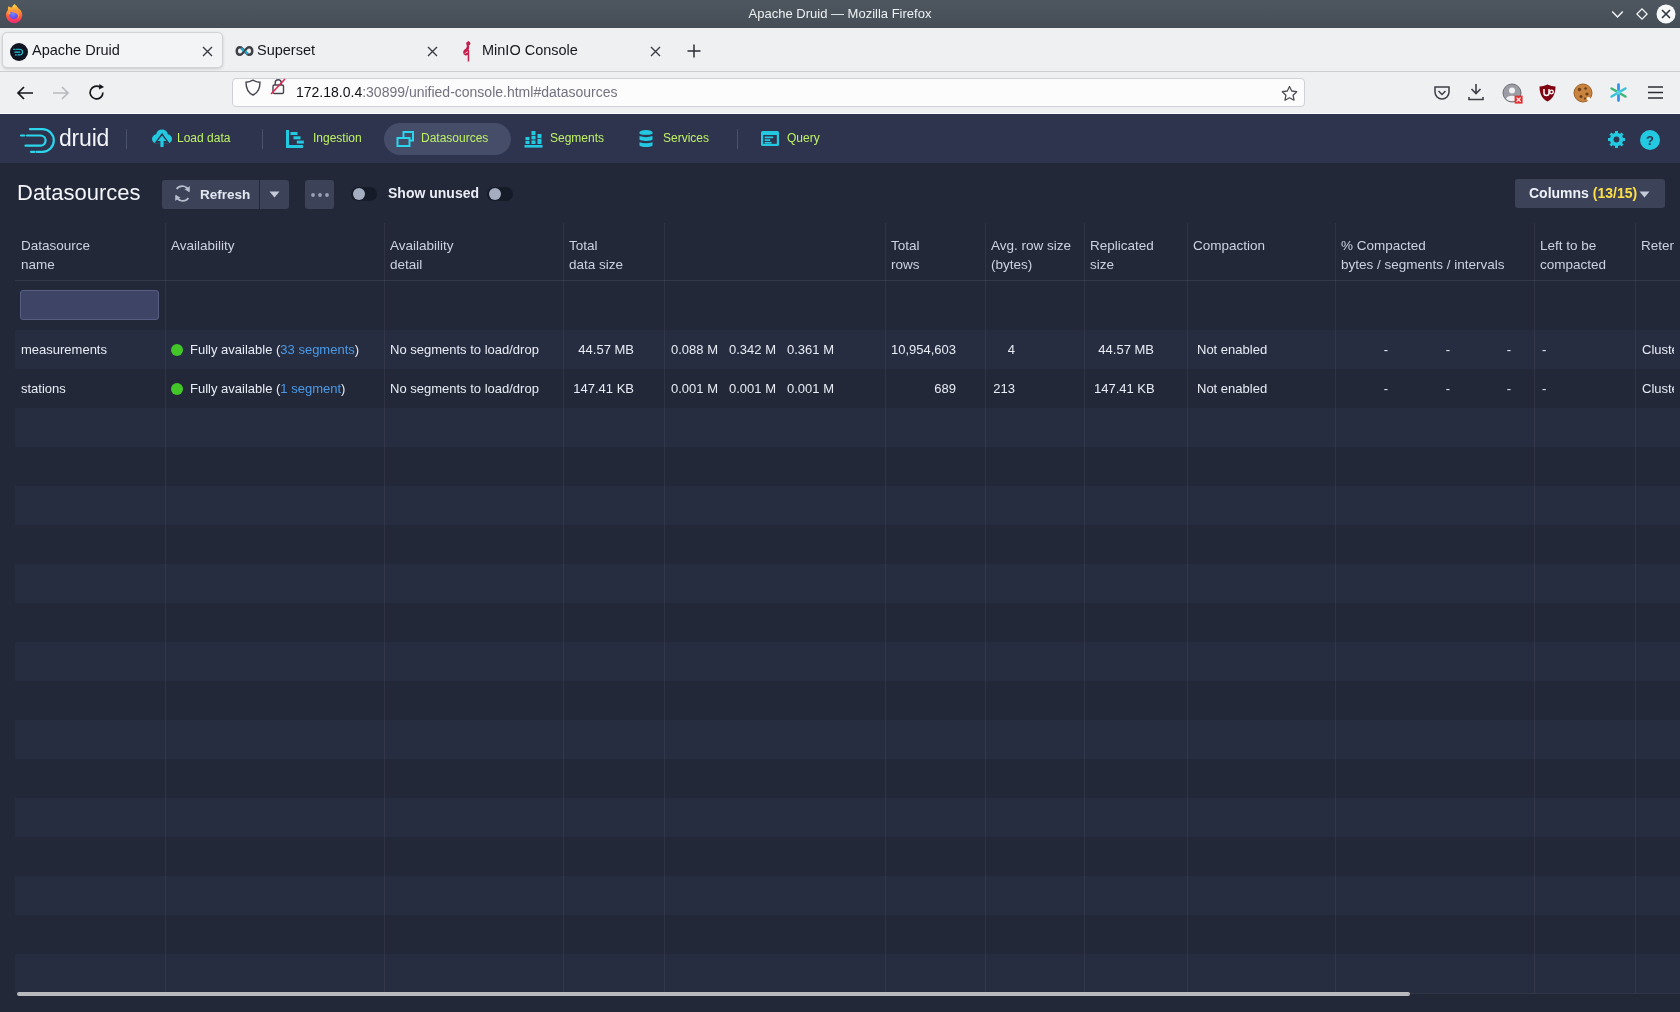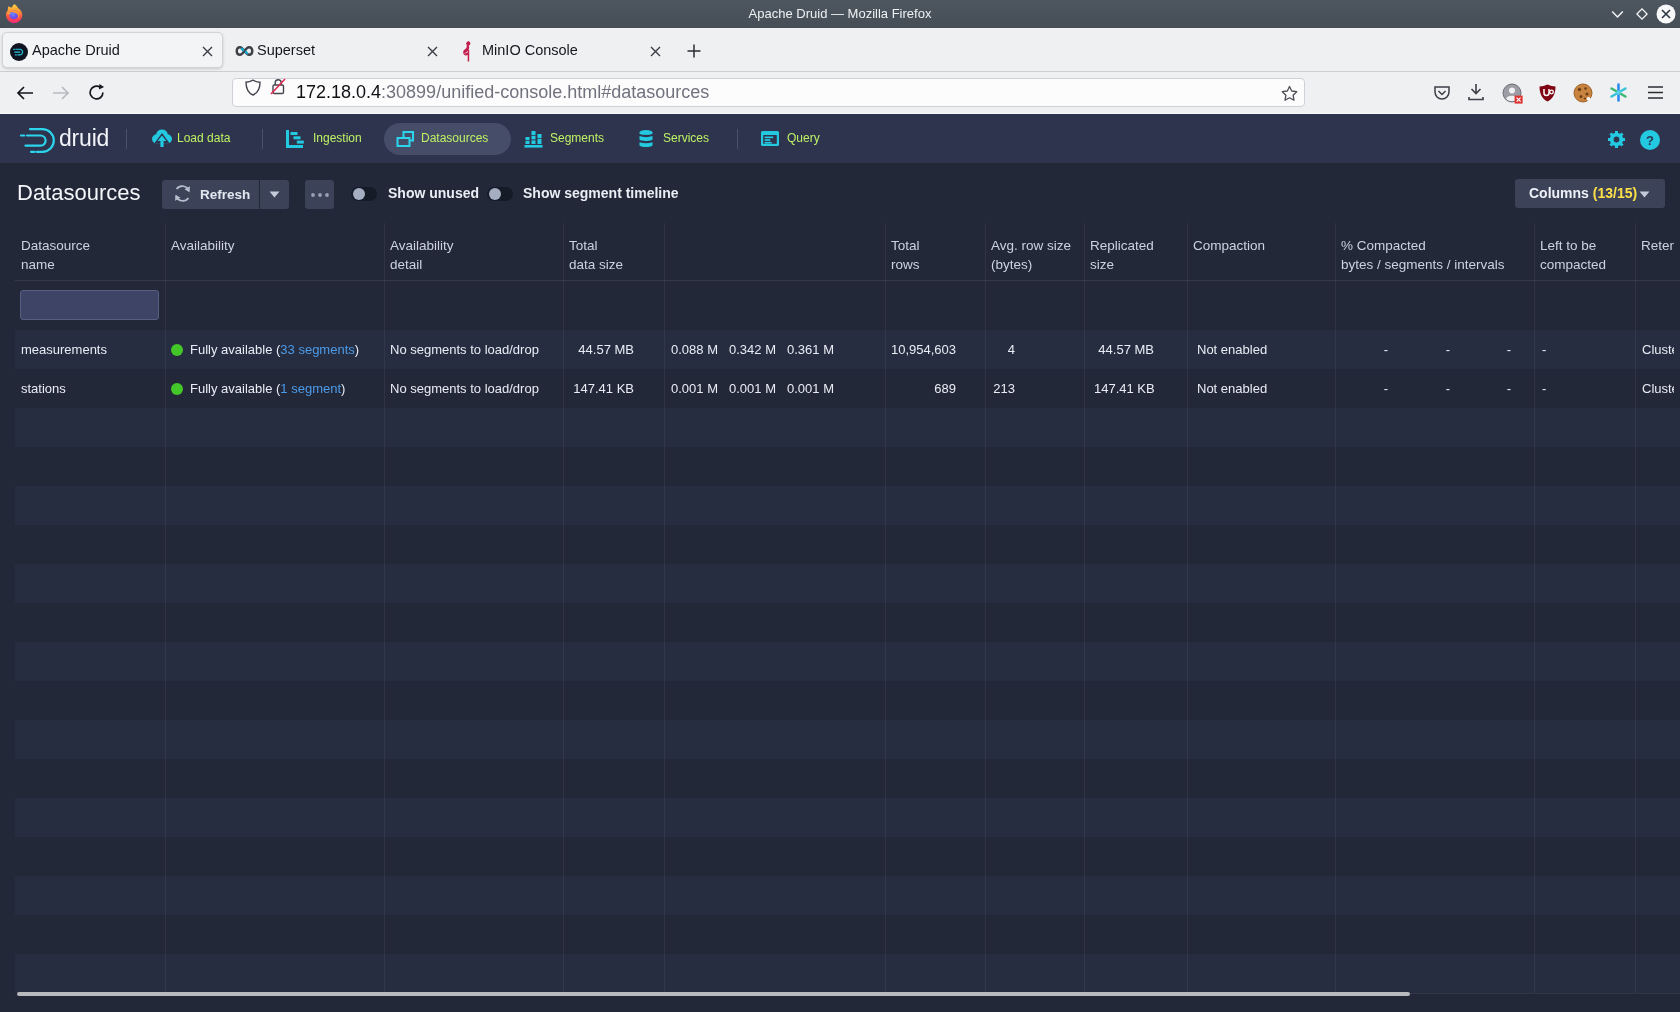--- a/index.html
+++ b/index.html
@@ -12,21 +12,21 @@
 #titletext { left:0; top:0; width:1680px; height:28px; line-height:28px; text-align:center; color:#eef1f3; font-size:13px; }
 
 
 #tabbar { left:0; top:28px; width:1680px; height:44px; background:#eef0f2; border-bottom:1px solid #cdced2; }
 #activetab { left:2px; top:32px; width:221px; height:36px; background:#f3f4f6; border:1px solid #d2d3d7; border-radius:5px; box-shadow:0 1px 3px rgba(0,0,0,0.16); }
 .tabtext { font-size:14.5px; color:#16161d; line-height:36px; }
 
 
 #navbar { left:0; top:72px; width:1680px; height:42px; background:#eef0f2; border-bottom:1px solid #f8fafc; }
 #urlbar { left:232px; top:6px; width:1073px; height:29px; background:#fcfcfd; border:1px solid #d0d1d8; border-radius:4px; }
-.urltext { font-size:18px; line-height:27px; }
+.urltext { font-size:14px; line-height:27px; }
 
 
 #druidbar { left:0; top:114px; width:1680px; height:49px; background:#2e344e; }
 .navitem { font-size:12px; color:#bef264; line-height:49px; }
 #dspill { left:384px; top:9px; width:127px; height:32px; background:#454d68; border-radius:16px; }
 
 
 #toolbar { left:0; top:163px; width:1680px; height:60px; background:#232839;font-weight:bold; }
 .btn { background:#3c4359; border-radius:3px; }
 #pagetitle { left:17px; top:180px; font-size:22px; color:#f4f6fa; }
@@ -318,21 +318,20 @@
     <svg class="abs" style="left:309px;top:29px" width="22" height="6" viewBox="0 0 22 6">
       <circle cx="4" cy="3" r="1.9" fill="#98a1b5"></circle>
         <circle cx="11" cy="3" r="1.9" fill="#98a1b5"></circle>
         <circle cx="18" cy="3" r="1.9" fill="#98a1b5"></circle>
     </svg>
     <div class="abs" style="left:351px;top:24px;width:26px;height:14px;border-radius:8px;background:#161b28"></div>
     <div class="abs" style="left:352.5px;top:24.8px;width:12.5px;height:12.5px;border-radius:50%;background:#a5adc0"></div>
     <div class="abs" style="left:388px;top:0;line-height:60px;font-size:14px;color:#eaedf4">Show unused</div>
     <div class="abs" style="left:487px;top:24px;width:26px;height:14px;border-radius:8px;background:#161b28"></div>
     <div class="abs" style="left:488.5px;top:24.8px;width:12.5px;height:12.5px;border-radius:50%;background:#a5adc0"></div>
-    <div class="abs" style="left:523px;top:0;line-height:60px;font-size:14px;color:#eaedf4">Show segment timeline</div>
     <div class="abs btn" style="left:1515px;top:16px;width:150px;height:29px"></div>
     <div class="abs" style="left:1529px;top:16px;line-height:29px;font-size:14px;color:#eef1f7">Columns <span style="color:#fde047">(13/15)</span></div>
     <svg class="abs" style="left:1639px;top:28px" width="11" height="7" viewBox="0 0 11 7">
       <path d="M0.5 0.5 H10.5 L5.5 6.5 Z" fill="#c4cad7"></path>
     </svg>
   </div>
   <div class="abs" id="pagetitle">Datasources</div>
 
   <div class="abs" id="tablearea">
 

